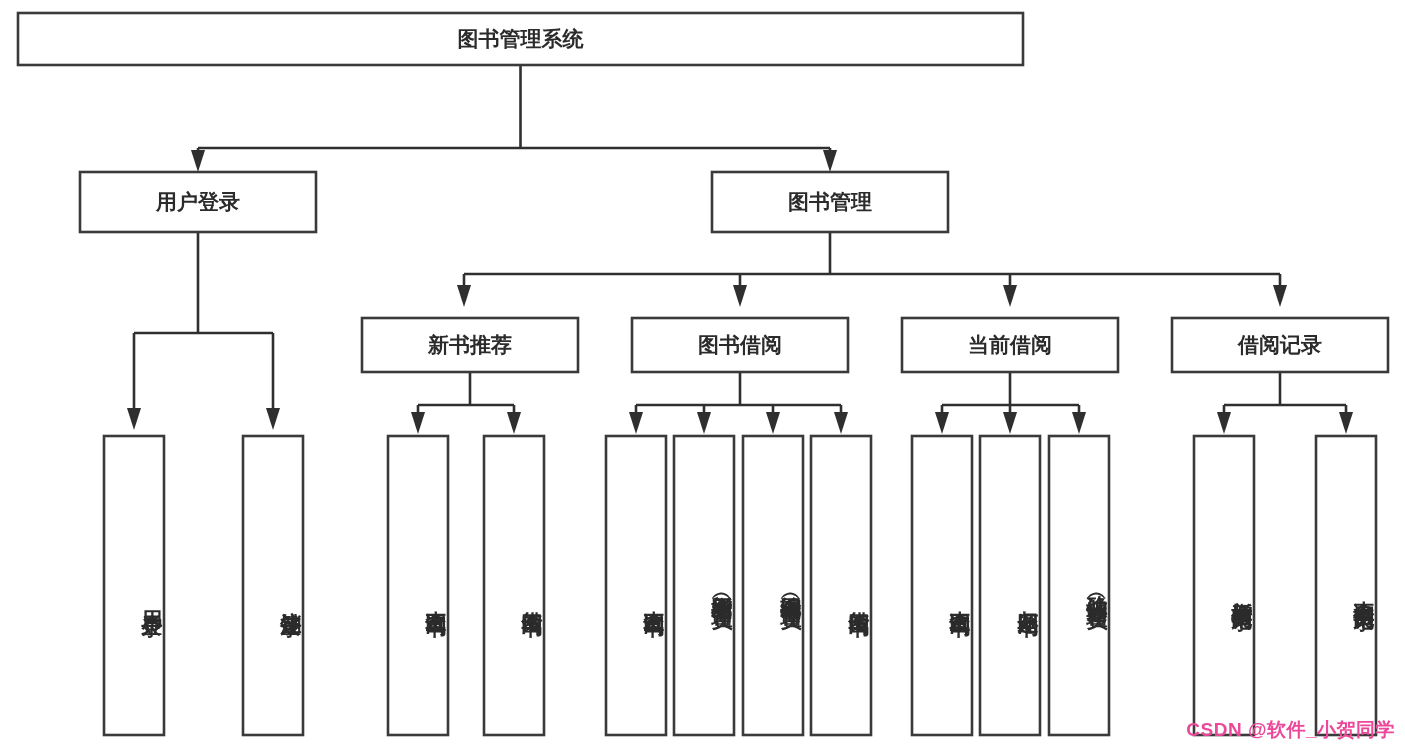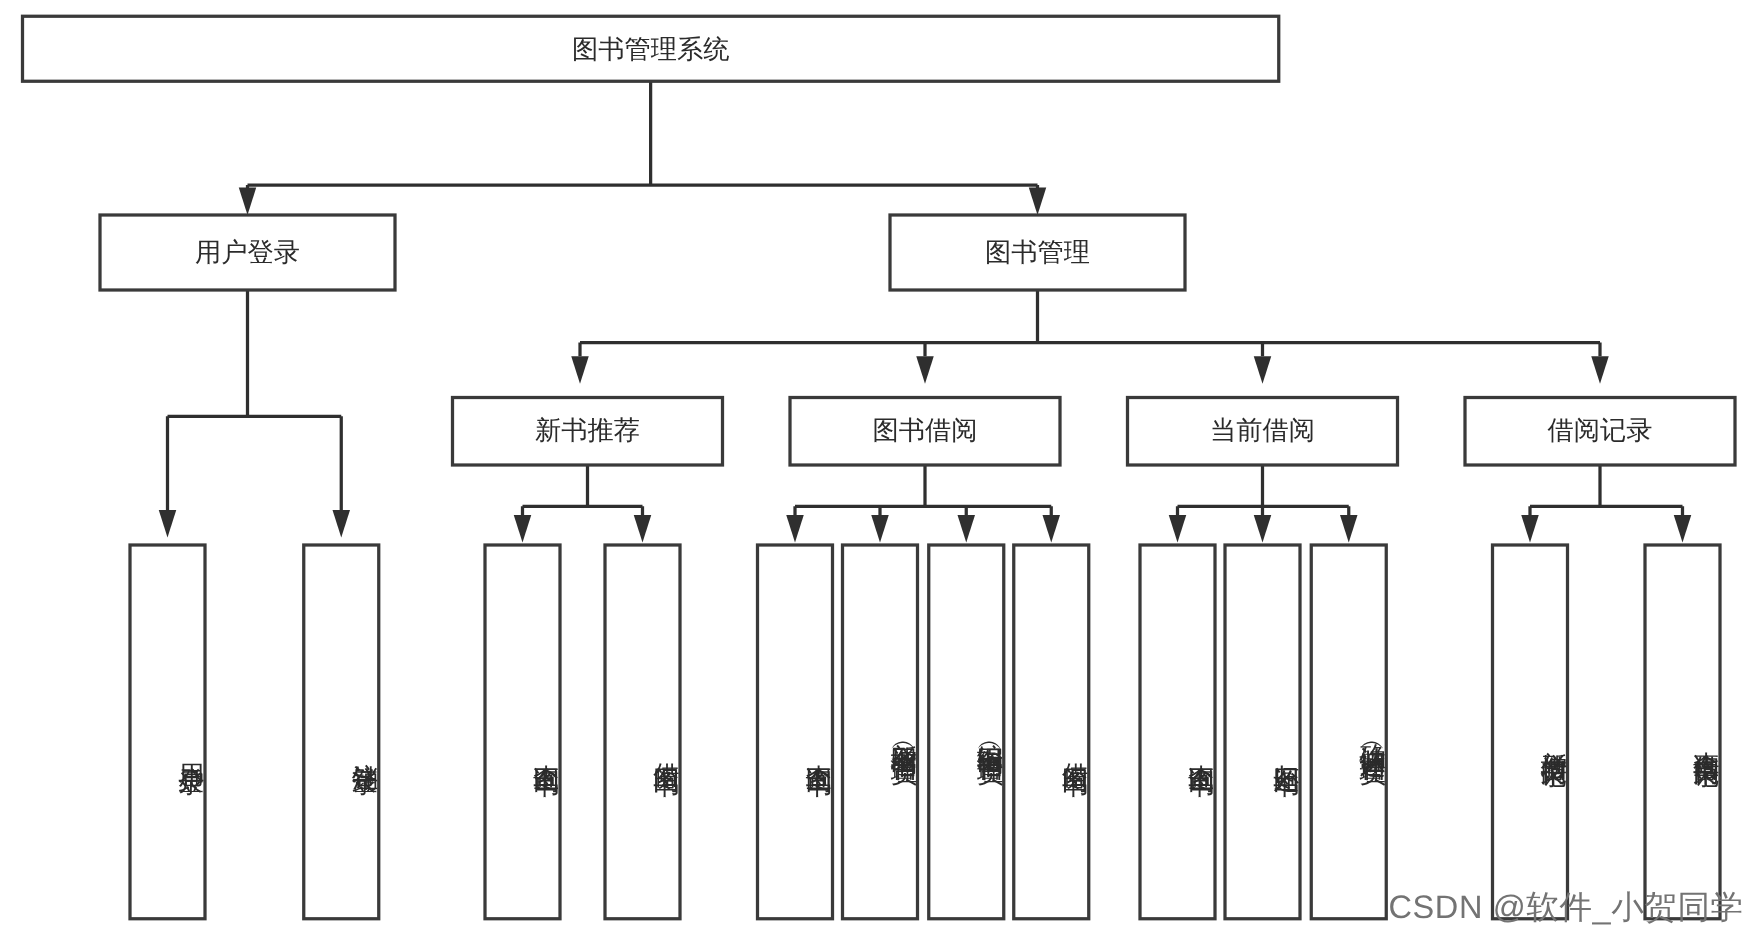--- a/index.html
+++ b/index.html
@@ -11,20 +11,21 @@
     width: 1405px;
     height: 747px;
     font-family: "Liberation Sans", "DejaVu Sans", sans-serif;
     overflow: hidden;
   }
   #diagram-root {
     position: relative;
     width: 1405px;
     height: 747px;
     background: #ffffff;
+    font-weight: bold;
   }
   svg#tree-svg {
     position: absolute;
     left: 0;
     top: 0;
     width: 1405px;
     height: 747px;
     display: block;
   }
   .node-box {
@@ -63,22 +64,22 @@
     align-items: flex-start;
     justify-content: center;
     white-space: nowrap;
     pointer-events: none;
   }
   .watermark {
     position: absolute;
     right: 10px;
     bottom: 4px;
     font-family: "Liberation Sans", "DejaVu Sans", sans-serif;
-    font-size: 26px;
-    color: #737373;
+    font-size: 19px;
+    color: #ec4899;
     letter-spacing: 0.5px;
     white-space: nowrap;
   }
 </style>
 </head>
 <body>
 
 <div id="diagram-root">
 
   <svg id="tree-svg" viewBox="0 0 1405 747" xmlns="http://www.w3.org/2000/svg">

